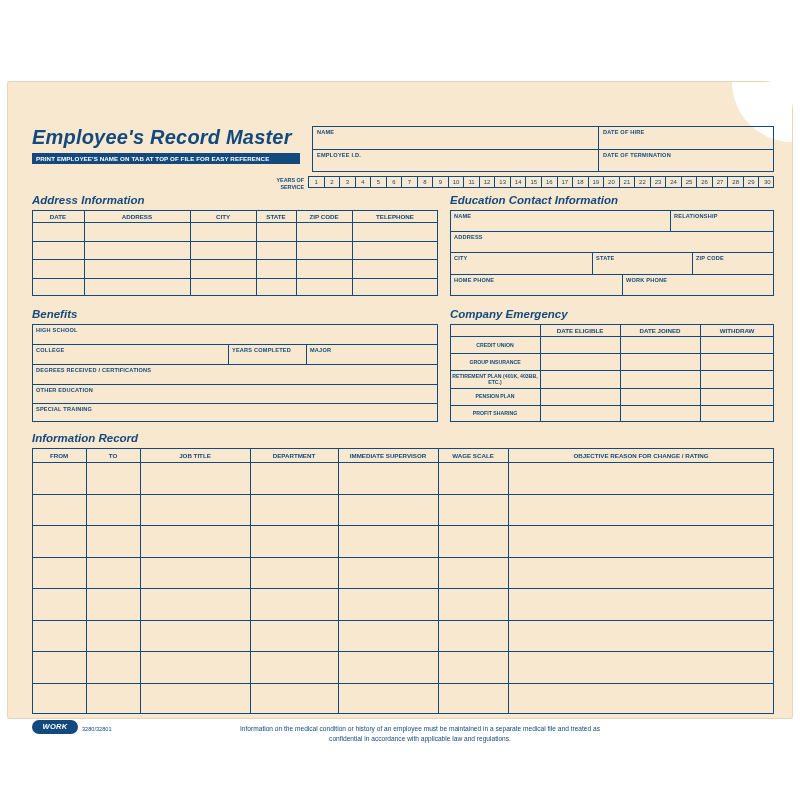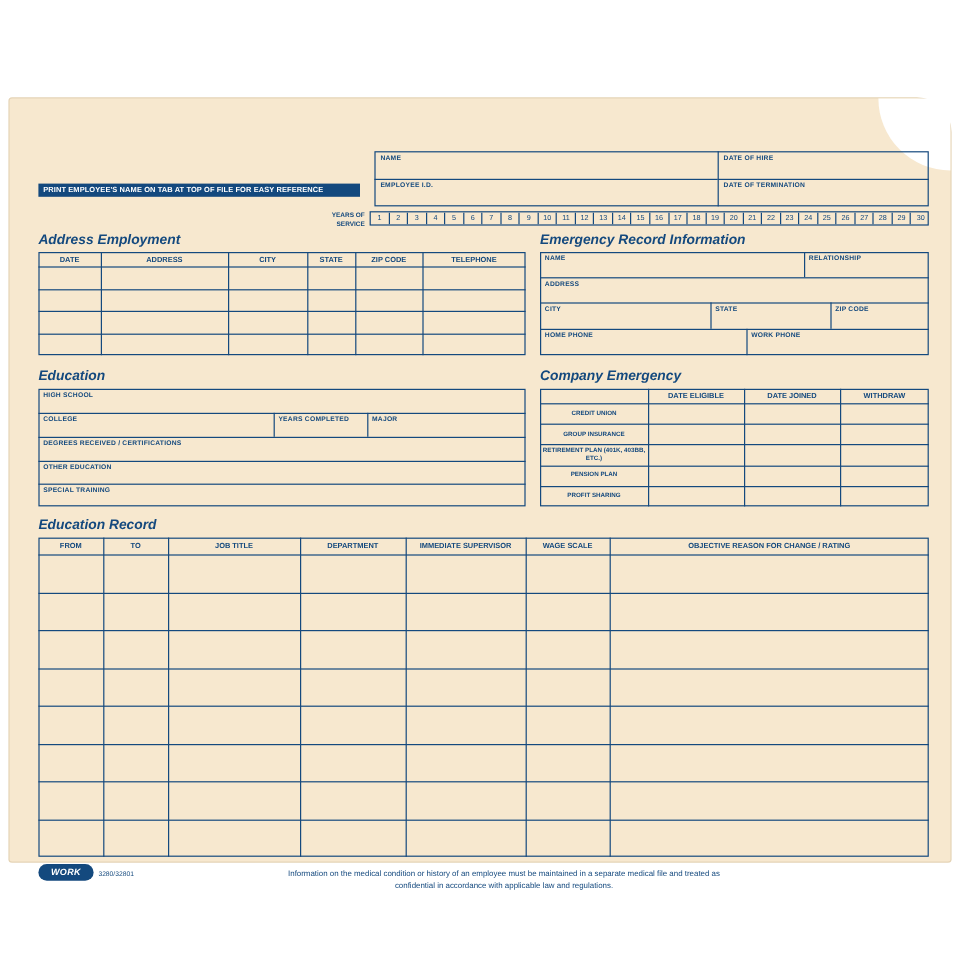--- a/index.html
+++ b/index.html
@@ -89,20 +89,21 @@
 </style>
 </head>
 <body>
 
 <div class="sheet">
   <div class="envelope">
     <div class="flap"></div>
 
     <div class="form">
 
+      <div class="title">Employee's Record Master</div>
       <div class="title-rule"></div>
       <div class="title-sub">PRINT EMPLOYEE'S NAME ON TAB AT TOP OF FILE FOR EASY REFERENCE</div>
 
       <div class="bx" style="left:286px;top:0px;width:462px;height:46px;"></div>
       <div class="vline" style="left:572px;top:0px;height:46px;"></div>
       <div class="hline" style="left:286px;top:23px;width:286px;"></div>
       <div class="hline" style="left:572px;top:23px;width:176px;"></div>
 
       <div class="lbl" style="left:291px;top:3px;">NAME</div>
       <div class="lbl" style="left:291px;top:26px;">EMPLOYEE I.D.</div>
@@ -144,21 +145,21 @@
           <div class="yos-cell" style="left: 341.733px; width: 15.5333px;">23</div>
           <div class="yos-cell" style="left: 357.267px; width: 15.5333px;">24</div>
           <div class="yos-cell" style="left: 372.8px; width: 15.5333px;">25</div>
           <div class="yos-cell" style="left: 388.333px; width: 15.5333px;">26</div>
           <div class="yos-cell" style="left: 403.867px; width: 15.5333px;">27</div>
           <div class="yos-cell" style="left: 419.4px; width: 15.5333px;">28</div>
           <div class="yos-cell" style="left: 434.933px; width: 15.5333px;">29</div>
           <div class="yos-cell" style="left: 450.467px; width: 15.5333px; border-right: none;">30</div>
         </div>
 
-      <div class="sect" style="left:6px;top:68px;">Address Employment</div>
+      <div class="sect" style="left:6px;top:68px;">Address Information</div>
       <div class="bx" style="left:6px;top:84px;width:406px;height:86px;"></div>
       <div class="hline" style="left:6px;top:96px;width:406px;"></div>
       <div id="addr-cols">
           <div class="hdr" style="left: 6px; top: 87px; width: 52px;">DATE</div>
           <div class="vline" style="left: 58px; top: 84px; height: 86px;"></div>
           <div class="hdr" style="left: 58px; top: 87px; width: 106px;">ADDRESS</div>
           <div class="vline" style="left: 164px; top: 84px; height: 86px;"></div>
           <div class="hdr" style="left: 164px; top: 87px; width: 66px;">CITY</div>
           <div class="vline" style="left: 230px; top: 84px; height: 86px;"></div>
           <div class="hdr" style="left: 230px; top: 87px; width: 40px;">STATE</div>
@@ -190,21 +191,21 @@
           <div style="position: absolute; left: 327px; top: 134px; width: 84px; height: 16.5px;"></div>
           <div class="hline" style="left: 6px; top: 151.5px; width: 406px;"></div>
           <div style="position: absolute; left: 7px; top: 152.5px; width: 50px; height: 16.5px;"></div>
           <div style="position: absolute; left: 59px; top: 152.5px; width: 104px; height: 16.5px;"></div>
           <div style="position: absolute; left: 165px; top: 152.5px; width: 64px; height: 16.5px;"></div>
           <div style="position: absolute; left: 231px; top: 152.5px; width: 38px; height: 16.5px;"></div>
           <div style="position: absolute; left: 271px; top: 152.5px; width: 54px; height: 16.5px;"></div>
           <div style="position: absolute; left: 327px; top: 152.5px; width: 84px; height: 16.5px;"></div>
         </div>
 
-      <div class="sect" style="left:424px;top:68px;">Emergency Record Information</div>
+      <div class="sect" style="left:424px;top:68px;">Education Contact Information</div>
       <div class="bx" style="left:424px;top:84px;width:324px;height:86px;"></div>
       <div class="hline" style="left:424px;top:105px;width:324px;"></div>
       <div class="hline" style="left:424px;top:126px;width:324px;"></div>
       <div class="hline" style="left:424px;top:148px;width:324px;"></div>
       <div class="vline" style="left:644px;top:84px;height:21px;"></div>
       <div class="vline" style="left:566px;top:126px;height:22px;"></div>
       <div class="vline" style="left:666px;top:126px;height:22px;"></div>
       <div class="vline" style="left:596px;top:148px;height:22px;"></div>
 
       <div class="lbl" style="left:428px;top:87px;">NAME</div>
@@ -218,21 +219,21 @@
 
       <div style="position:absolute;left:426px;top:94px;width:216px;height:10px;"></div>
       <div style="position:absolute;left:646px;top:94px;width:100px;height:10px;"></div>
       <div style="position:absolute;left:426px;top:115px;width:320px;height:10px;"></div>
       <div style="position:absolute;left:426px;top:136px;width:138px;height:11px;"></div>
       <div style="position:absolute;left:568px;top:136px;width:96px;height:11px;"></div>
       <div style="position:absolute;left:668px;top:136px;width:78px;height:11px;"></div>
       <div style="position:absolute;left:426px;top:158px;width:168px;height:11px;"></div>
       <div style="position:absolute;left:598px;top:158px;width:148px;height:11px;"></div>
 
-      <div class="sect" style="left:6px;top:182px;">Education</div>
+      <div class="sect" style="left:6px;top:182px;">Benefits</div>
       <div class="bx" style="left:6px;top:198px;width:406px;height:98px;"></div>
       <div class="hline" style="left:6px;top:218px;width:406px;"></div>
       <div class="hline" style="left:6px;top:238px;width:406px;"></div>
       <div class="hline" style="left:6px;top:258px;width:406px;"></div>
       <div class="hline" style="left:6px;top:277px;width:406px;"></div>
       <div class="vline" style="left:202px;top:218px;height:20px;"></div>
       <div class="vline" style="left:280px;top:218px;height:20px;"></div>
 
       <div class="lbl" style="left:10px;top:201px;">HIGH SCHOOL</div>
       <div class="lbl" style="left:10px;top:221px;">COLLEGE</div>
@@ -281,21 +282,21 @@
           <div style="position: absolute; left: 515px; top: 262.6px; width: 78px; height: 15.2px;"></div>
           <div style="position: absolute; left: 595px; top: 262.6px; width: 78px; height: 15.2px;"></div>
           <div style="position: absolute; left: 675px; top: 262.6px; width: 72px; height: 15.2px;"></div>
           <div class="hline" style="left: 424px; top: 278.8px; width: 324px;"></div>
           <div class="hdr" style="left: 424px; width: 90px; font-size: 5.2px; line-height: 6px; white-space: normal; top: 284.4px;">PROFIT SHARING</div>
           <div style="position: absolute; left: 515px; top: 279.8px; width: 78px; height: 15.2px;"></div>
           <div style="position: absolute; left: 595px; top: 279.8px; width: 78px; height: 15.2px;"></div>
           <div style="position: absolute; left: 675px; top: 279.8px; width: 72px; height: 15.2px;"></div>
         </div>
 
-      <div class="sect" style="left:6px;top:306px;">Education Record</div>
+      <div class="sect" style="left:6px;top:306px;">Information Record</div>
       <div class="bx" style="left:6px;top:322px;width:742px;height:266px;"></div>
       <div class="hline" style="left:6px;top:336px;width:742px;"></div>
       <div id="emp-cols">
           <div class="hdr" style="left: 6px; top: 326px; width: 54px;">FROM</div>
           <div class="vline" style="left: 60px; top: 322px; height: 266px;"></div>
           <div class="hdr" style="left: 60px; top: 326px; width: 54px;">TO</div>
           <div class="vline" style="left: 114px; top: 322px; height: 266px;"></div>
           <div class="hdr" style="left: 114px; top: 326px; width: 110px;">JOB TITLE</div>
           <div class="vline" style="left: 224px; top: 322px; height: 266px;"></div>
           <div class="hdr" style="left: 224px; top: 326px; width: 88px;">DEPARTMENT</div>

